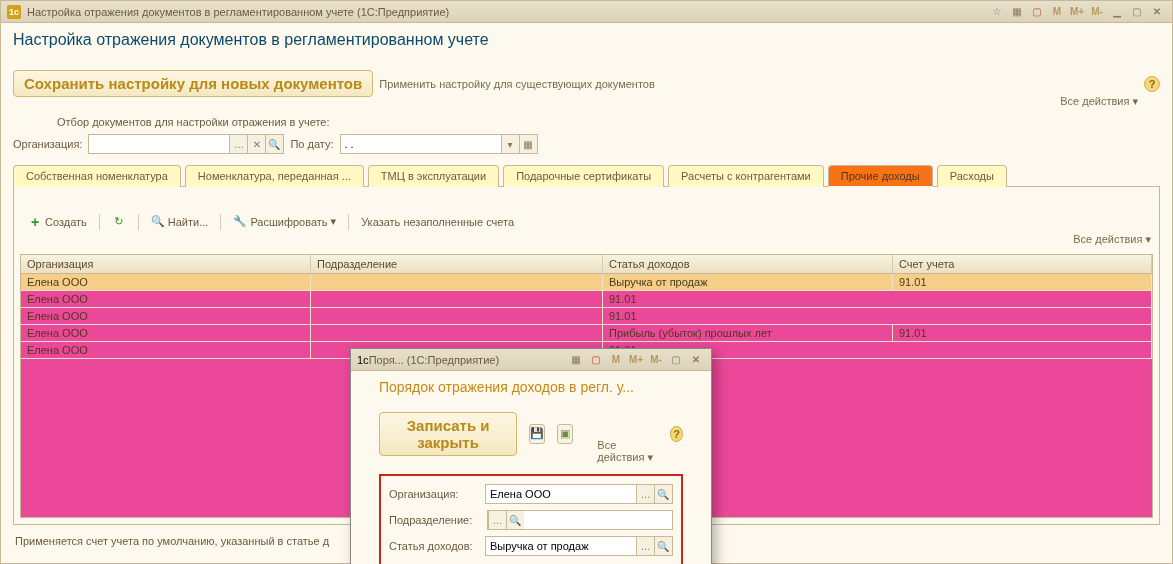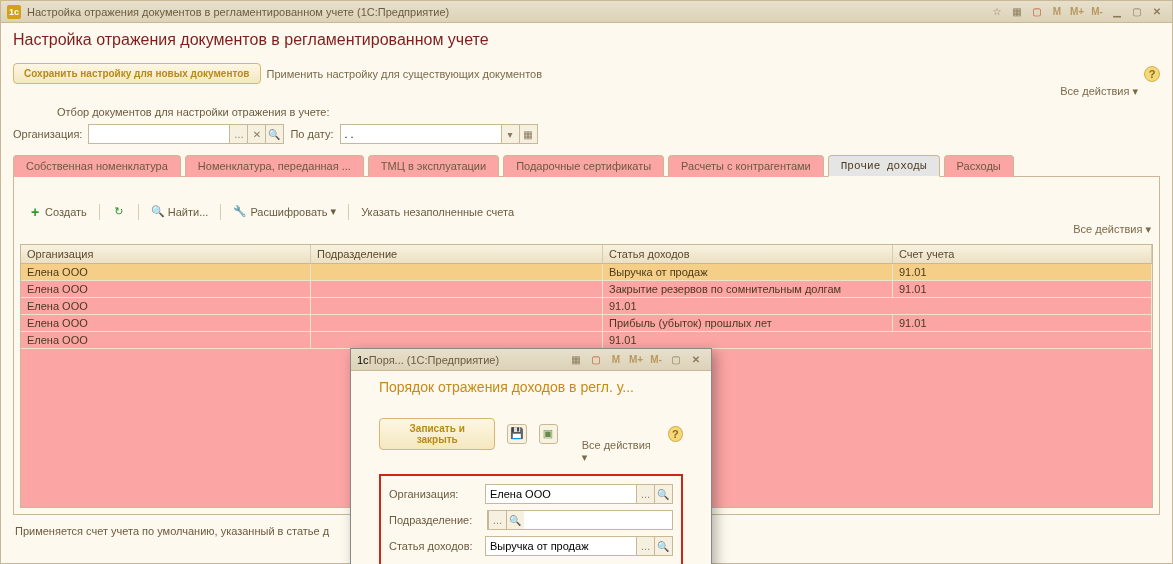--- a/index.html
+++ b/index.html
@@ -9,51 +9,51 @@
   .main-window { width: 100%; height: 100%; background: #fdf9ee; border: 1px solid #c8b896; }
   .titlebar { height: 22px; background: linear-gradient(#e8e0cc, #dcd2b8); display: flex; align-items: center; padding: 0 6px; border-bottom: 1px solid #c8b896; }
   .titlebar .tb-icon { width: 14px; height: 14px; background: #d4a017; border-radius: 2px; margin-right: 6px; font-size: 9px; color: #fff; text-align: center; line-height: 14px; font-weight: bold; }
   .titlebar .tb-title { color: #6b5b3e; flex: 1; }
   .tb-tools { display: flex; gap: 2px; align-items: center; }
   .tb-btn { width: 18px; height: 16px; border: 1px solid transparent; display: flex; align-items: center; justify-content: center; color: #8a7a5a; cursor: pointer; font-size: 10px; }
   .tb-m { color: #b89860; font-weight: bold; }
   .tb-close { font-weight: bold; }
   
   .content { padding: 8px 12px; }
-  .heading { color: #7f1d1d; font-size: 16px; font-weight: normal; }
+  .heading { color: #0c4a6e; font-size: 16px; font-weight: normal; margin-bottom: 10px; }
   
   .toolbar-row { display: flex; align-items: center; gap: 6px; margin-bottom: 8px; }
-  .btn-primary { background: linear-gradient(#fdf6e3, #f5e8c0); border: 1px solid #d4b870; border-radius: 4px; padding: 4px 10px; color: #b88a1a; font-weight: bold; cursor: pointer; font-size: 10px; }
+  .btn-primary { background: linear-gradient(#fdf6e3, #f5e8c0); border: 1px solid #d4b870; border-radius: 4px; padding: 4px 10px; color: #b88a1a; font-weight: bold; cursor: pointer; font-size: 15px; }
   .link { color: #7a6a4a; cursor: pointer; }
   .spacer { flex: 1; }
   .dd-link { color: #7a6a4a; cursor: pointer; margin-top: 36px; }
   .help-icon { width: 16px; height: 16px; border-radius: 50%; background: #f5d878; border: 1px solid #d4b050; color: #8a6a1a; text-align: center; line-height: 14px; font-weight: bold; cursor: pointer; }
   
   .filter-label { color: #6b5b3e; margin-bottom: 6px; margin-left: 44px; }
   .filter-row { display: flex; align-items: center; gap: 6px; margin-bottom: 10px; }
   .filter-row label { color: #6b5b3e; }
   .input-group { display: flex; align-items: center; border: 1px solid #c8b896; background: #fff; height: 20px; }
   .input-group input { border: none; outline: none; padding: 0 4px; font-size: 11px; height: 18px; }
   .ig-btn { width: 18px; height: 18px; background: #f5f0e0; border-left: 1px solid #c8b896; display: flex; align-items: center; justify-content: center; cursor: pointer; color: #8a7a5a; font-size: 10px; }
   
   .tabs { display: flex; gap: 4px; border-bottom: 1px solid #c8b896; margin-bottom: 0; }
-  .tab { padding: 4px 12px; background: #fca5a5; border: 1px solid #c8b896; border-bottom: none; border-radius: 4px 4px 0 0; color: #6b5b3e; cursor: pointer; position: relative; top: 1px; white-space: nowrap; }
-  .tab.active { background: #e5e5e5; border-bottom: 1px solid #fdf9ee; color: #4a3a1e; font-family: Liberation Mono, monospace; }
+  .tab { padding: 4px 12px; background: #fef9c3; border: 1px solid #c8b896; border-bottom: none; border-radius: 4px 4px 0 0; color: #6b5b3e; cursor: pointer; position: relative; top: 1px; white-space: nowrap; }
+  .tab.active { background: #f97316; border-bottom: 1px solid #fdf9ee; color: #4a3a1e; }
   
   .panel { border: 1px solid #c8b896; border-top: none; padding: 6px; }
   .panel-toolbar { display: flex; align-items: center; gap: 6px; padding: 4px 2px; }
   .pt-btn { display: flex; align-items: center; gap: 3px; padding: 2px 6px; cursor: pointer; color: #6b5b3e; border-radius: 3px; }
   .pt-icon { width: 14px; height: 14px; display: inline-flex; align-items: center; justify-content: center; }
   .pt-sep { width: 1px; height: 16px; background: #d8ccb0; }
   .plus-icon { color: #2a9a2a; font-weight: bold; font-size: 14px; }
   .refresh-icon { color: #2a8a2a; }
   .search-icon { color: #8a7a5a; }
   .hammer-icon { color: #8a7a5a; }
   
-  .grid { border: 1px solid #c8b896; background: #fca5a5; margin-top: 4px; height: 264px; overflow: auto; }
+  .grid { border: 1px solid #c8b896; background: #ec4899; margin-top: 4px; height: 264px; overflow: auto; }
   .grid-header { display: flex; background: linear-gradient(#f8f2e0, #ece0c4); border-bottom: 1px solid #c8b896; }
   .gh-cell { padding: 3px 6px; border-right: 1px solid #d8ccb0; color: #5a4a2e; }
   .grid-row { display: flex; border-bottom: 1px solid #eee4cc; }
   .grid-row.selected { background: #f5cf87; }
   .gr-cell { padding: 2px 6px; border-right: 1px solid #eee4cc; color: #4a3a1e; overflow: hidden; white-space: nowrap; text-overflow: ellipsis; }
   .col-org { width: 290px; }
   .col-dep { width: 292px; }
   .col-art { width: 290px; }
   .col-acc { flex: 1; }
   
@@ -174,21 +174,20 @@
         <div id="grid-body">
             <div class="grid-row selected">
               <div class="gr-cell col-org">Елена ООО</div>
               <div class="gr-cell col-dep"></div>
               <div class="gr-cell col-art">Выручка от продаж</div>
               <div class="gr-cell col-acc">91.01</div>
             </div>
             <div class="grid-row">
               <div class="gr-cell col-org">Елена ООО</div>
               <div class="gr-cell col-dep"></div>
-              <div class="gr-cell col-art">Закрытие резервов по сомнительным долгам</div>
               <div class="gr-cell col-acc">91.01</div>
             </div>
             <div class="grid-row">
               <div class="gr-cell col-org">Елена ООО</div>
               <div class="gr-cell col-dep"></div>
               <div class="gr-cell col-acc">91.01</div>
             </div>
             <div class="grid-row">
               <div class="gr-cell col-org">Елена ООО</div>
               <div class="gr-cell col-dep"></div>

